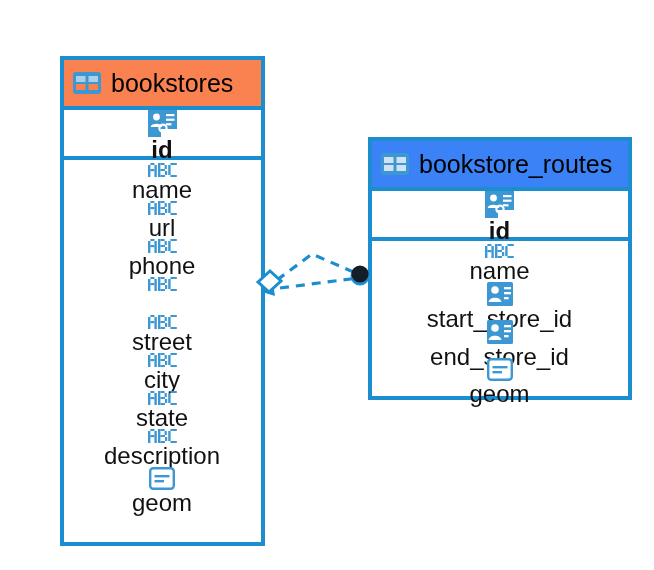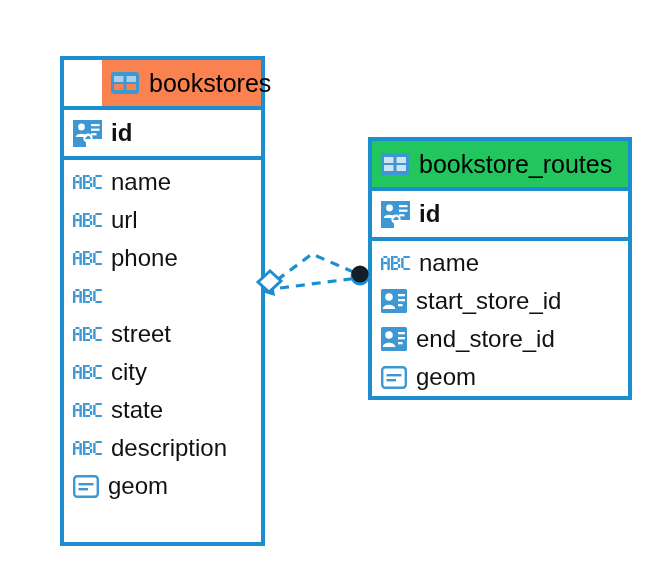--- a/index.html
+++ b/index.html
@@ -30,22 +30,22 @@
   }
 
   .entity-header {
     display: flex;
     align-items: center;
     box-sizing: border-box;
     height: 46px;
     padding: 0 10px 0 9px;
     gap: 10px;
   }
-  .entity-header.accent-orange { background: #fa8250; margin-left: 38px; }
-  .entity-header.accent-gray   { background: #22c55e; }
+  .entity-header.accent-orange { background: #fa8250; }
+  .entity-header.accent-gray   { background: #3b82f6; }
 
   .entity-title {
     font-size: 25px;
     color: #000000;
     line-height: 1;
     white-space: nowrap;
   }
 
   
   .key-block {
@@ -53,22 +53,23 @@
     border-bottom: 4px solid #1c8ed0;
   }
 
   .field-list { padding: 3px 0 4px 0; }
 
   .field {
     display: flex;
     align-items: center;
     height: 38px;
     padding: 0 10px 0 9px;
-    gap: 9px;
+    gap: 1px;
     box-sizing: border-box;
+    flex-direction: column;
   }
   .field.key-field { height: 46px; }
 
   .field-label {
     font-size: 24px;
     color: #111111;
     line-height: 1;
     white-space: nowrap;
   }
   .field-label.bold { font-weight: bold; }

